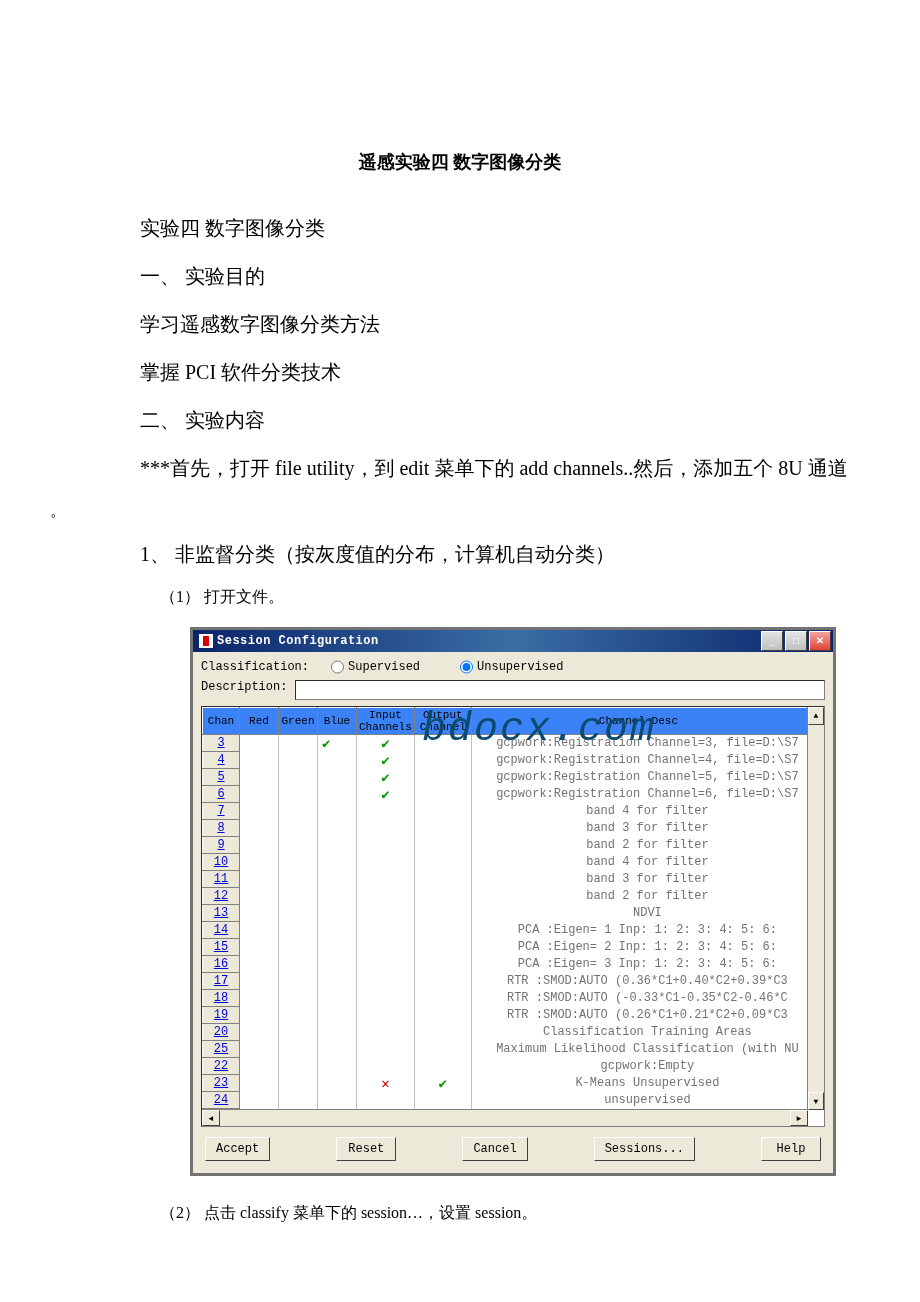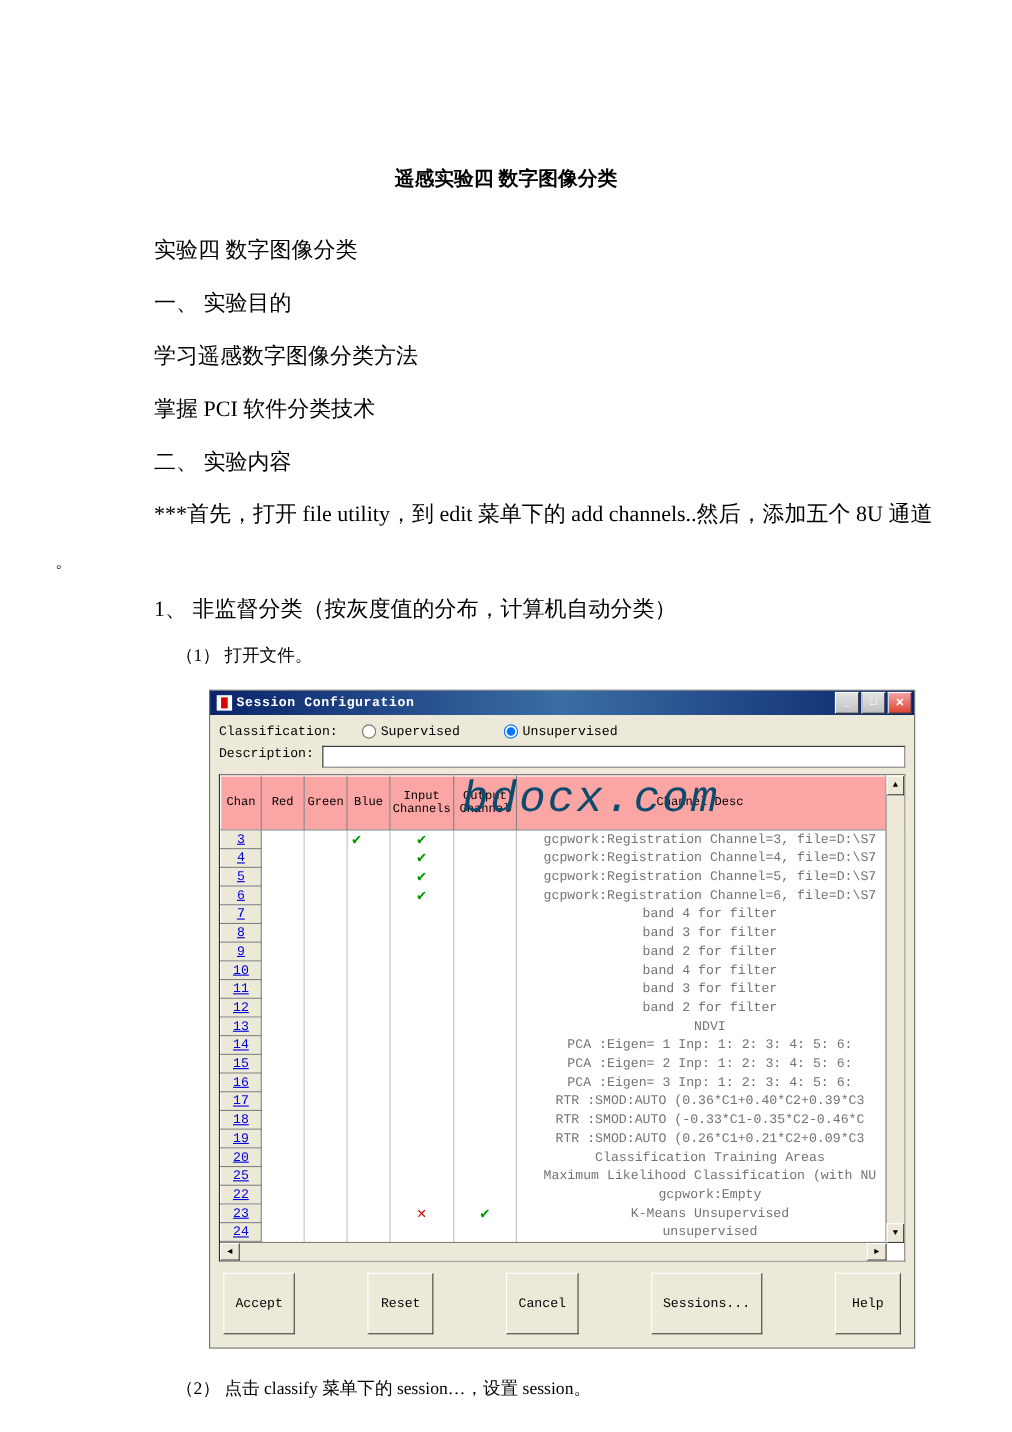--- a/index.html
+++ b/index.html
@@ -1,49 +1,49 @@
 <!DOCTYPE html>
 <html><head>
 <meta charset="utf-8">
 <style>
 body{margin:0;font-family:"Microsoft YaHei","SimSun",sans-serif;background:#fff;color:#000;width:920px}
 .page{padding:90px 50px 60px 50px}
 h1{text-align:center;font-size:18px;font-weight:bold;margin:60px 0 30px 0;font-family:"SimSun",serif}
 .para{font-size:20px;line-height:2.4;margin:0 0 0 90px;font-family:"SimSun",serif}
 .para2{font-size:16px;line-height:2.4;margin:0 0 0 110px;font-family:"SimSun",serif}
 .para0{font-size:16px;line-height:2.4;margin:0;font-family:"SimSun",serif}
-.win{margin:10px 0 0 140px;width:640px;border:1px solid #737373;background:#ece9d8;font-family:"Microsoft Sans Serif",sans-serif}
+.win{margin:10px 0 0 140px;width:640px;border:3px solid #737373;background:#ece9d8;font-family:"Microsoft Sans Serif",sans-serif}
 .titlebar{background:linear-gradient(to right,#0a246a,#3a6ea5,#0a246a);color:#fff;height:22px;display:flex;align-items:center;padding:0 2px}
 .titlebar .icon{width:14px;height:14px;background:#fff;margin:0 4px;display:inline-block}
 .titlebar .icon::before{content:"";display:block;width:6px;height:10px;background:#d00;margin:2px 0 0 4px}
 .titlebar .ttl{flex:1;font-weight:bold;font-size:12px;font-family:"Courier New",monospace;letter-spacing:0.5px}
 .tbtn{width:20px;height:18px;margin-left:2px;display:flex;align-items:center;justify-content:center;font-family:"Marlett",Arial;font-size:10px;font-weight:bold;border:1px solid #fff;border-right-color:#404040;border-bottom-color:#404040;background:linear-gradient(#e3e3e3,#c0c0c0)}
 .tbtn.close{background:linear-gradient(#f5a3a3,#d43)}
 .body{padding:8px;font-size:12px;font-family:"Courier New",monospace}
 .row{display:flex;margin-bottom:6px}
 .lbl{margin-right:8px}
 .radio{margin:0 4px 0 14px}
 .inputbox{border:1px inset #808080;background:#fff;height:18px;flex:1;padding:0 4px}
 .tblwrap{border:1px inset #808080;background:#fff;margin-top:6px;position:relative}
 .tbl{width:100%;border-collapse:collapse;font-size:12px;font-family:"Courier New",monospace}
-.tbl th{background:#fca5a5;border:1px solid #808080;border-top-color:#fff;border-left-color:#fff;padding:12px 2px;font-weight:normal;text-align:center;font-size:11px}
+.tbl th{background:#3b82f6;border:1px solid #808080;border-top-color:#fff;border-left-color:#fff;padding:1px 2px;font-weight:normal;text-align:center;font-size:11px}
 .tbl td{border-right:1px solid #c0c0c0;padding:0 4px;height:16px;white-space:nowrap;overflow:hidden}
 .tbl td.num{background:#ece9d8;border:1px solid #808080;border-top-color:#fff;border-left-color:#fff;text-align:center;color:#00d;text-decoration:underline;width:28px}
 .tbl td.desc{text-align:center;color:#737373}
 .tbl td.rgb{width:30px}
 .tbl td.io{width:48px;text-align:center}
 .check{color:#090;font-weight:bold;font-size:14px}
 .xmark{color:#c00;font-weight:bold;font-size:14px}
 .sbv{position:absolute;right:0;top:0;bottom:16px;width:16px;background:#ece9d8;border-left:1px solid #808080}
 .sbv .arr{height:16px;background:#ece9d8;border:1px solid #fff;border-right-color:#404040;border-bottom-color:#404040;display:flex;align-items:center;justify-content:center;font-size:8px}
 .sbh{height:16px;background:#ece9d8;border-top:1px solid #808080;display:flex;margin-right:16px}
 .sbh .arr{width:16px;background:#ece9d8;border:1px solid #fff;border-right-color:#404040;border-bottom-color:#404040;display:flex;align-items:center;justify-content:center;font-size:8px}
 .sbh .trk{flex:1}
 .btnrow{display:flex;justify-content:space-between;padding:10px 4px 4px 4px}
-.btn{min-width:60px;padding:20px 10px;font-size:12px;font-family:"Courier New",monospace;background:#ece9d8;border:1px solid #fff;border-right-color:#404040;border-bottom-color:#404040;cursor:pointer}
+.btn{min-width:60px;padding:4px 10px;font-size:12px;font-family:"Courier New",monospace;background:#ece9d8;border:1px solid #fff;border-right-color:#404040;border-bottom-color:#404040;cursor:pointer}
 .watermark{position:absolute;font-size:40px;color:#0c4a6e;font-style:italic;font-weight:normal;letter-spacing:2px;pointer-events:none;z-index:0}
 </style>
 </head>
 <body>
 
 <div class="page">
   <h1>遥感实验四 数字图像分类</h1>
   <p class="para">实验四 数字图像分类</p>
   <p class="para">一、 实验目的</p>
   <p class="para">学习遥感数字图像分类方法</p>

